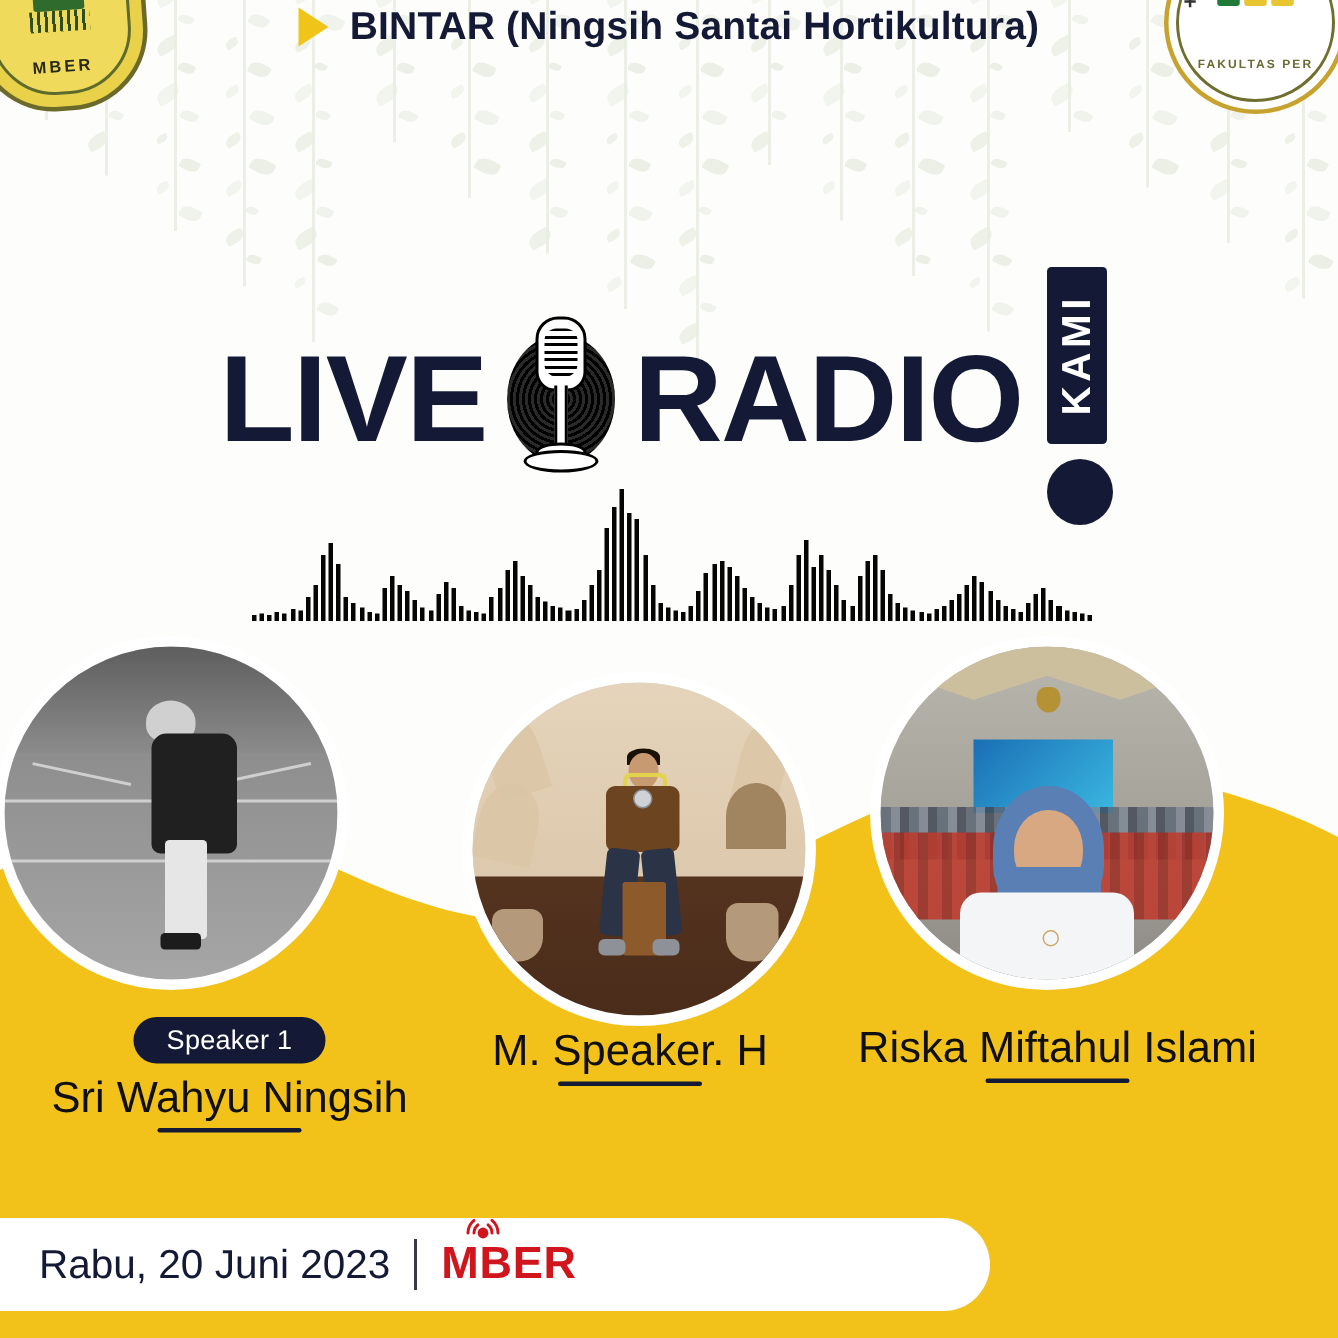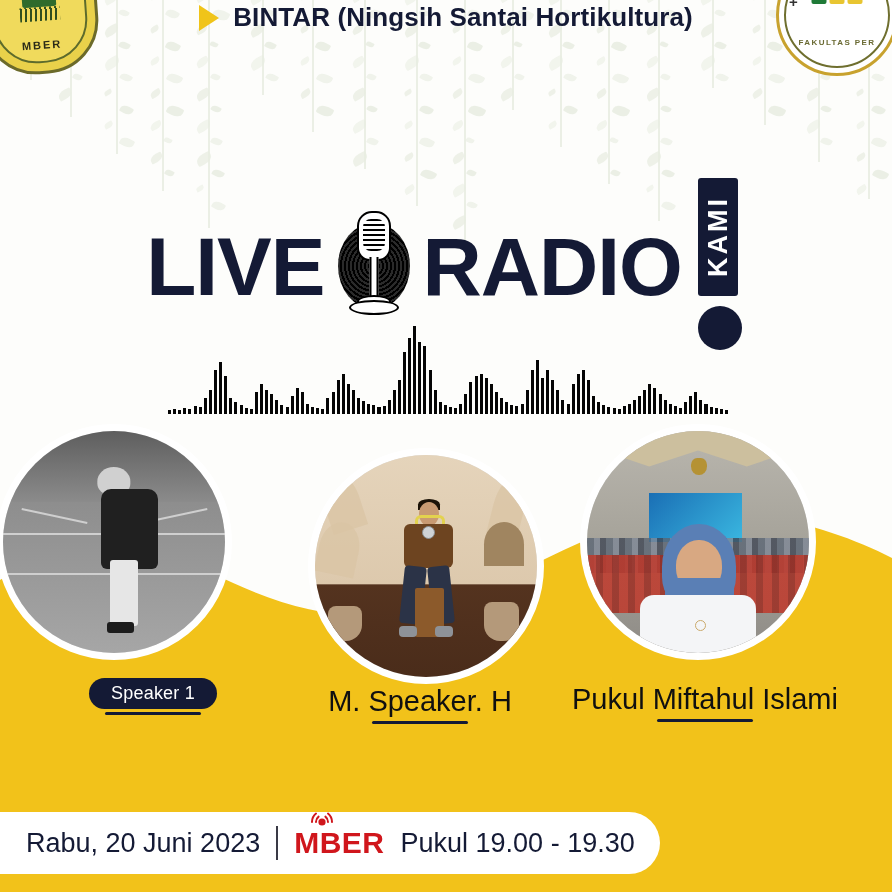--- a/index.html
+++ b/index.html
@@ -749,44 +749,44 @@
       <div class="c3-face"></div>
       <div class="c3-hijab2"></div>
       <div class="c3-neck"></div>
       <div class="c3-shirt"></div>
       <div class="c3-pend"></div>
     </div>
   </div>
 
   <div class="sp-group g1">
     <div class="sp-badge">Speaker 1</div>
+    <div class="sp-name">Sri Wahyu Ningsih</div>
     <div class="sp-ul"></div>
   </div>
 
   <div class="sp-group g2">
     <div class="sp-name">M. Speaker. H</div>
     <div class="sp-ul"></div>
   </div>
 
   <div class="sp-group g3">
-    <div class="sp-name">Pukul Miftahul Islami</div>
+    <div class="sp-name">Riska Miftahul Islami</div>
     <div class="sp-ul"></div>
   </div>
 
   <div class="bottom-pill">
     <div class="bp-inner">
       <div class="bp-date">Rabu, 20 Juni 2023</div>
       <div class="bp-sep"></div>
       <div class="live-wrap">
         <svg class="live-sig" viewBox="0 0 32 18">
           <circle cx="16" cy="11" r="3.6" fill="#d0161c"></circle>
           <path d="M10,11 a7,7 0 0 1 2.6,-5.4" stroke="#d0161c" stroke-width="2" fill="none" stroke-linecap="round"></path>
           <path d="M22,11 a7,7 0 0 0 -2.6,-5.4" stroke="#d0161c" stroke-width="2" fill="none" stroke-linecap="round"></path>
           <path d="M6,11 a11,11 0 0 1 4,-8.4" stroke="#d0161c" stroke-width="2" fill="none" stroke-linecap="round"></path>
           <path d="M26,11 a11,11 0 0 0 -4,-8.4" stroke="#d0161c" stroke-width="2" fill="none" stroke-linecap="round"></path>
         </svg>
         <div class="live-txt">MBER</div>
       </div>
-      <div class="bp-time">Pukul 19.00 - 19.30</div>
     </div>
   </div>
 
 </div>
 
 </body></html>

